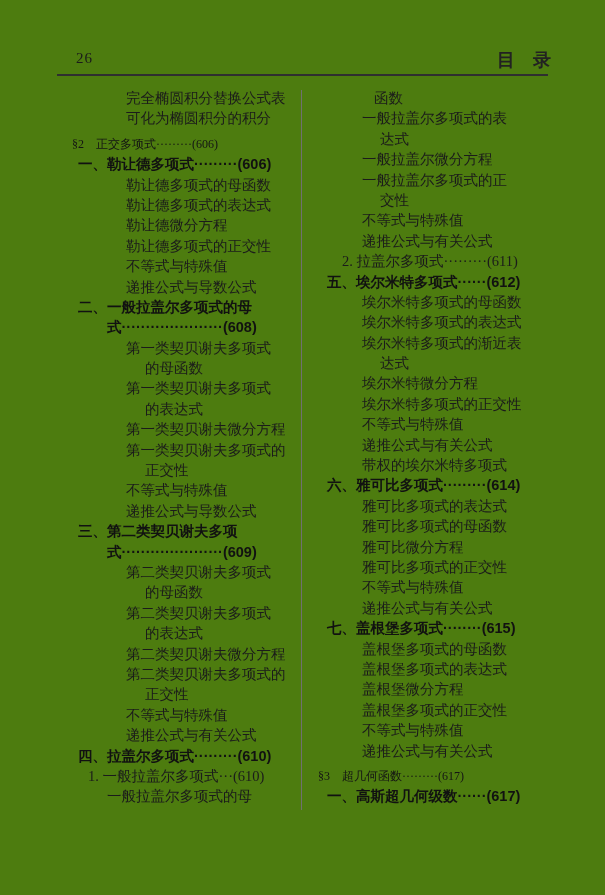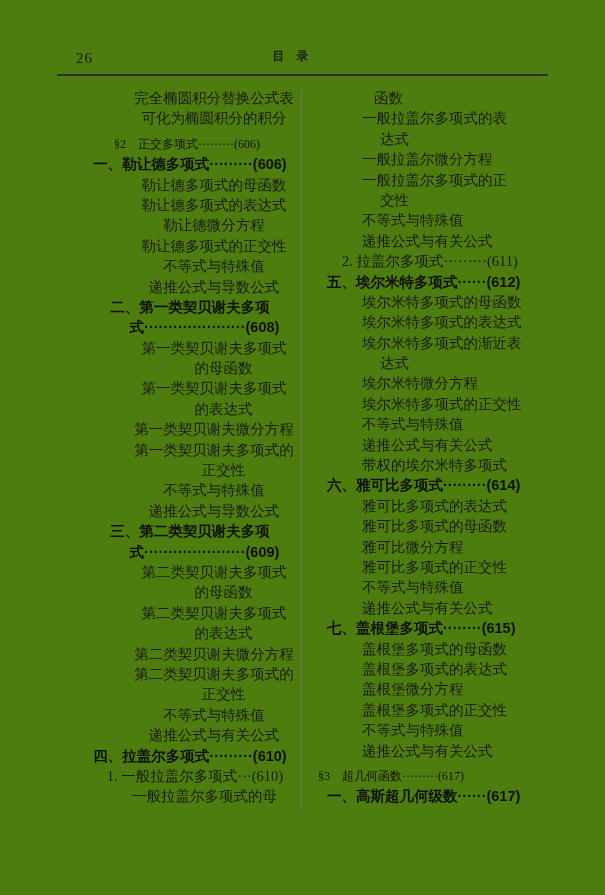--- a/index.html
+++ b/index.html
@@ -9,37 +9,37 @@
     background:#4d7c0f;
     overflow:hidden;
     font-family:"Liberation Serif","DejaVu Serif",serif;
     color:#1b1b1b;
   }
   .header-pagenum{
     position:absolute;left:76px;top:50px;
     font-size:15px;letter-spacing:1px;
   }
   .header-title{
-    position:absolute;left:46px;top:48px;width:489px;
-    text-align:center;font-size:12px;font-weight:bold;color:#222;
+    position:absolute;left:62px;top:48px;width:489px;
+    text-align:right;font-size:18px;font-weight:bold;color:#222;
   }
   .rule{
     position:absolute;left:57px;top:74px;width:491px;height:2px;
     background:#2f2f2f;
   }
   .divider{
     position:absolute;left:301px;top:90px;width:1px;height:720px;
     background:#707070;
   }
   .columns{
     position:absolute;left:60px;top:88px;width:487px;
     display:flex;
   }
   .col{box-sizing:border-box;}
-  .col-left{width:242px;text-align:center;}
+  .col-left{width:242px;}
   .col-right{width:245px;}
   .line{
     height:20.4px;line-height:20.4px;
     font-size:14.5px;
     white-space:nowrap;
   }
   .line.heading,.line.heading-wrap{
     font-family:"Liberation Sans","DejaVu Sans",sans-serif;
     font-weight:bold;font-size:14.5px;color:#111;
   }
@@ -82,21 +82,21 @@
     <div class="line item">完全椭圆积分替换公式表</div>
         <div class="line item">可化为椭圆积分的积分</div>
         <div class="line section">§2　正交多项式·········(606)</div>
         <div class="line heading">一、勒让德多项式·········(606)</div>
         <div class="line item">勒让德多项式的母函数</div>
         <div class="line item">勒让德多项式的表达式</div>
         <div class="line item">勒让德微分方程</div>
         <div class="line item">勒让德多项式的正交性</div>
         <div class="line item">不等式与特殊值</div>
         <div class="line item">递推公式与导数公式</div>
-        <div class="line heading">二、第一类契贝谢夫多项</div>
+        <div class="line heading">二、一般拉盖尔多项式的母</div>
         <div class="line heading-wrap">式·····················(608)</div>
         <div class="line item">第一类契贝谢夫多项式</div>
         <div class="line cont">的母函数</div>
         <div class="line item">第一类契贝谢夫多项式</div>
         <div class="line cont">的表达式</div>
         <div class="line item">第一类契贝谢夫微分方程</div>
         <div class="line item">第一类契贝谢夫多项式的</div>
         <div class="line cont">正交性</div>
         <div class="line item">不等式与特殊值</div>
         <div class="line item">递推公式与导数公式</div>

